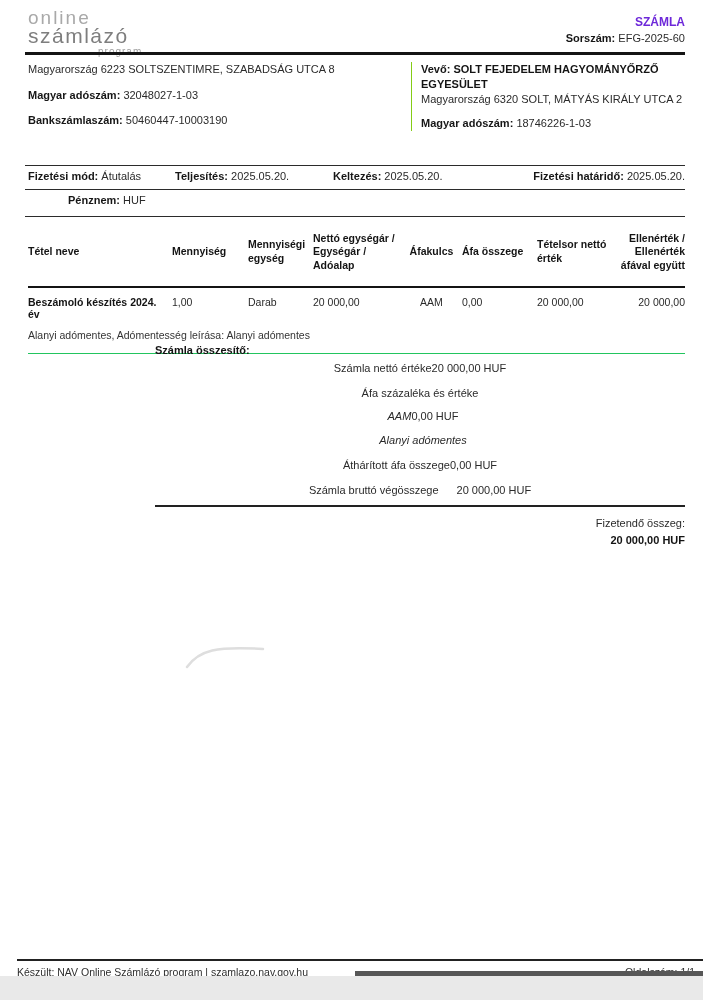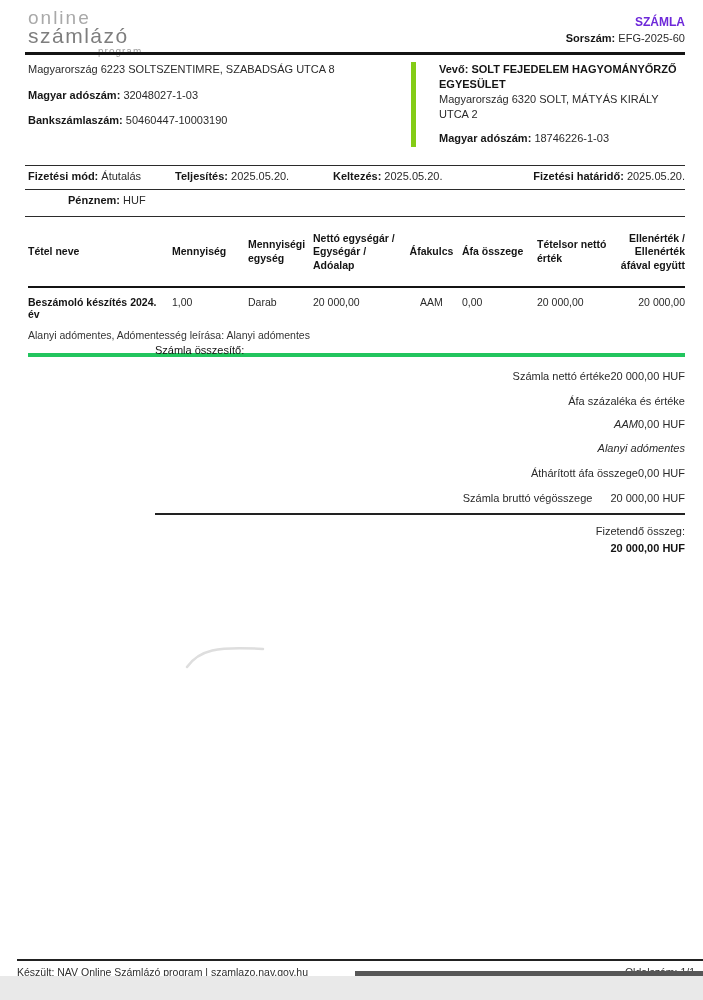--- a/index.html
+++ b/index.html
@@ -23,21 +23,21 @@
   
   .docmeta{top:14px;right:18px;text-align:right;line-height:1.45;}
   .doc-type{font-weight:bold;font-size:12px;color:#6d28d9;}
   
   .rule{background:#2b2b2b;height:1px;}
   .rule.thick{height:2.5px;background:#141414;}
   .rule.med{height:1.5px;background:#222;}
   
   .parties{top:62px;left:28px;width:657px;display:flex;}
   .seller{width:383px;padding-right:8px;box-sizing:border-box;}
-  .buyer{width:274px;border-left:5px solid #84cc16;padding-left:23px;box-sizing:border-box;}
+  .buyer{width:274px;border-left:1px solid #84cc16;padding-left:9px;box-sizing:border-box;}
   .party p{margin:0;line-height:1.4;}
   .party .name{font-weight:bold;color:#141414;line-height:1.35;}
   .party .gap{height:11px;}
   .party .gap-s{height:9px;}
   
   .payrow{top:170px;left:28px;width:657px;height:16px;}
   .payrow .p0{position:absolute;left:0;}
   .payrow .p1{position:absolute;left:147px;}
   .payrow .p2{position:absolute;left:305px;}
   .payrow .p3{position:absolute;right:0;}
@@ -49,26 +49,26 @@
   table.items col.c4{width:55px;}  table.items col.c5{width:75px;}
   table.items col.c6{width:83px;}  table.items col.c7{width:65px;}
   table.items th{font-weight:bold;color:#141414;text-align:left;vertical-align:middle;
     padding:6px 6px 6px 0;line-height:1.3;height:56px;border-bottom:2px solid #141414;}
   table.items th.center{text-align:center;}
   table.items th.right{text-align:right;padding-right:0;}
   table.items td{padding:8px 6px 2px 0;vertical-align:top;}
   table.items td.right{text-align:right;padding-right:0;}
   table.items td.center{text-align:center;}
   td.itemname{font-weight:bold;color:#141414;}
-  tr.noterow td{padding:7px 0 12px 0;border-bottom:4px solid #22c55e;color:#333;}
+  tr.noterow td{padding:7px 0 12px 0;border-bottom:1px solid #22c55e;color:#333;}
   
   .summary{top:344px;left:155px;width:530px;}
-  .sumrow{display:flex;justify-content:flex-end;line-height:1.2;margin-bottom:12px;}
+  .sumrow{display:flex;justify-content:center;line-height:1.2;margin-bottom:12px;}
   .sumrow.tight{margin-bottom:10px;}
-  .sum-title{font-weight:normal;color:#141414;margin-bottom:14px;}
+  .sum-title{font-weight:bold;color:#141414;margin-bottom:6px;}
   .ital{font-style:italic;padding-left:6px;}
   .sum-rule{height:1.5px;background:#222;margin-top:-1px;}
   .payable{margin-top:8px;text-align:right;line-height:1.55;}
   .payable .amt{font-weight:bold;color:#141414;}
   
   .artifact{top:632px;left:175px;}
   
   .footer-rule{top:959px;left:17px;width:686px;}
   .footer{top:966px;left:17px;right:8px;display:flex;justify-content:space-between;font-size:10.5px;color:#2e2e2e;}
   .scanbar{bottom:0;left:355px;right:0;height:5px;background:#575757;}

